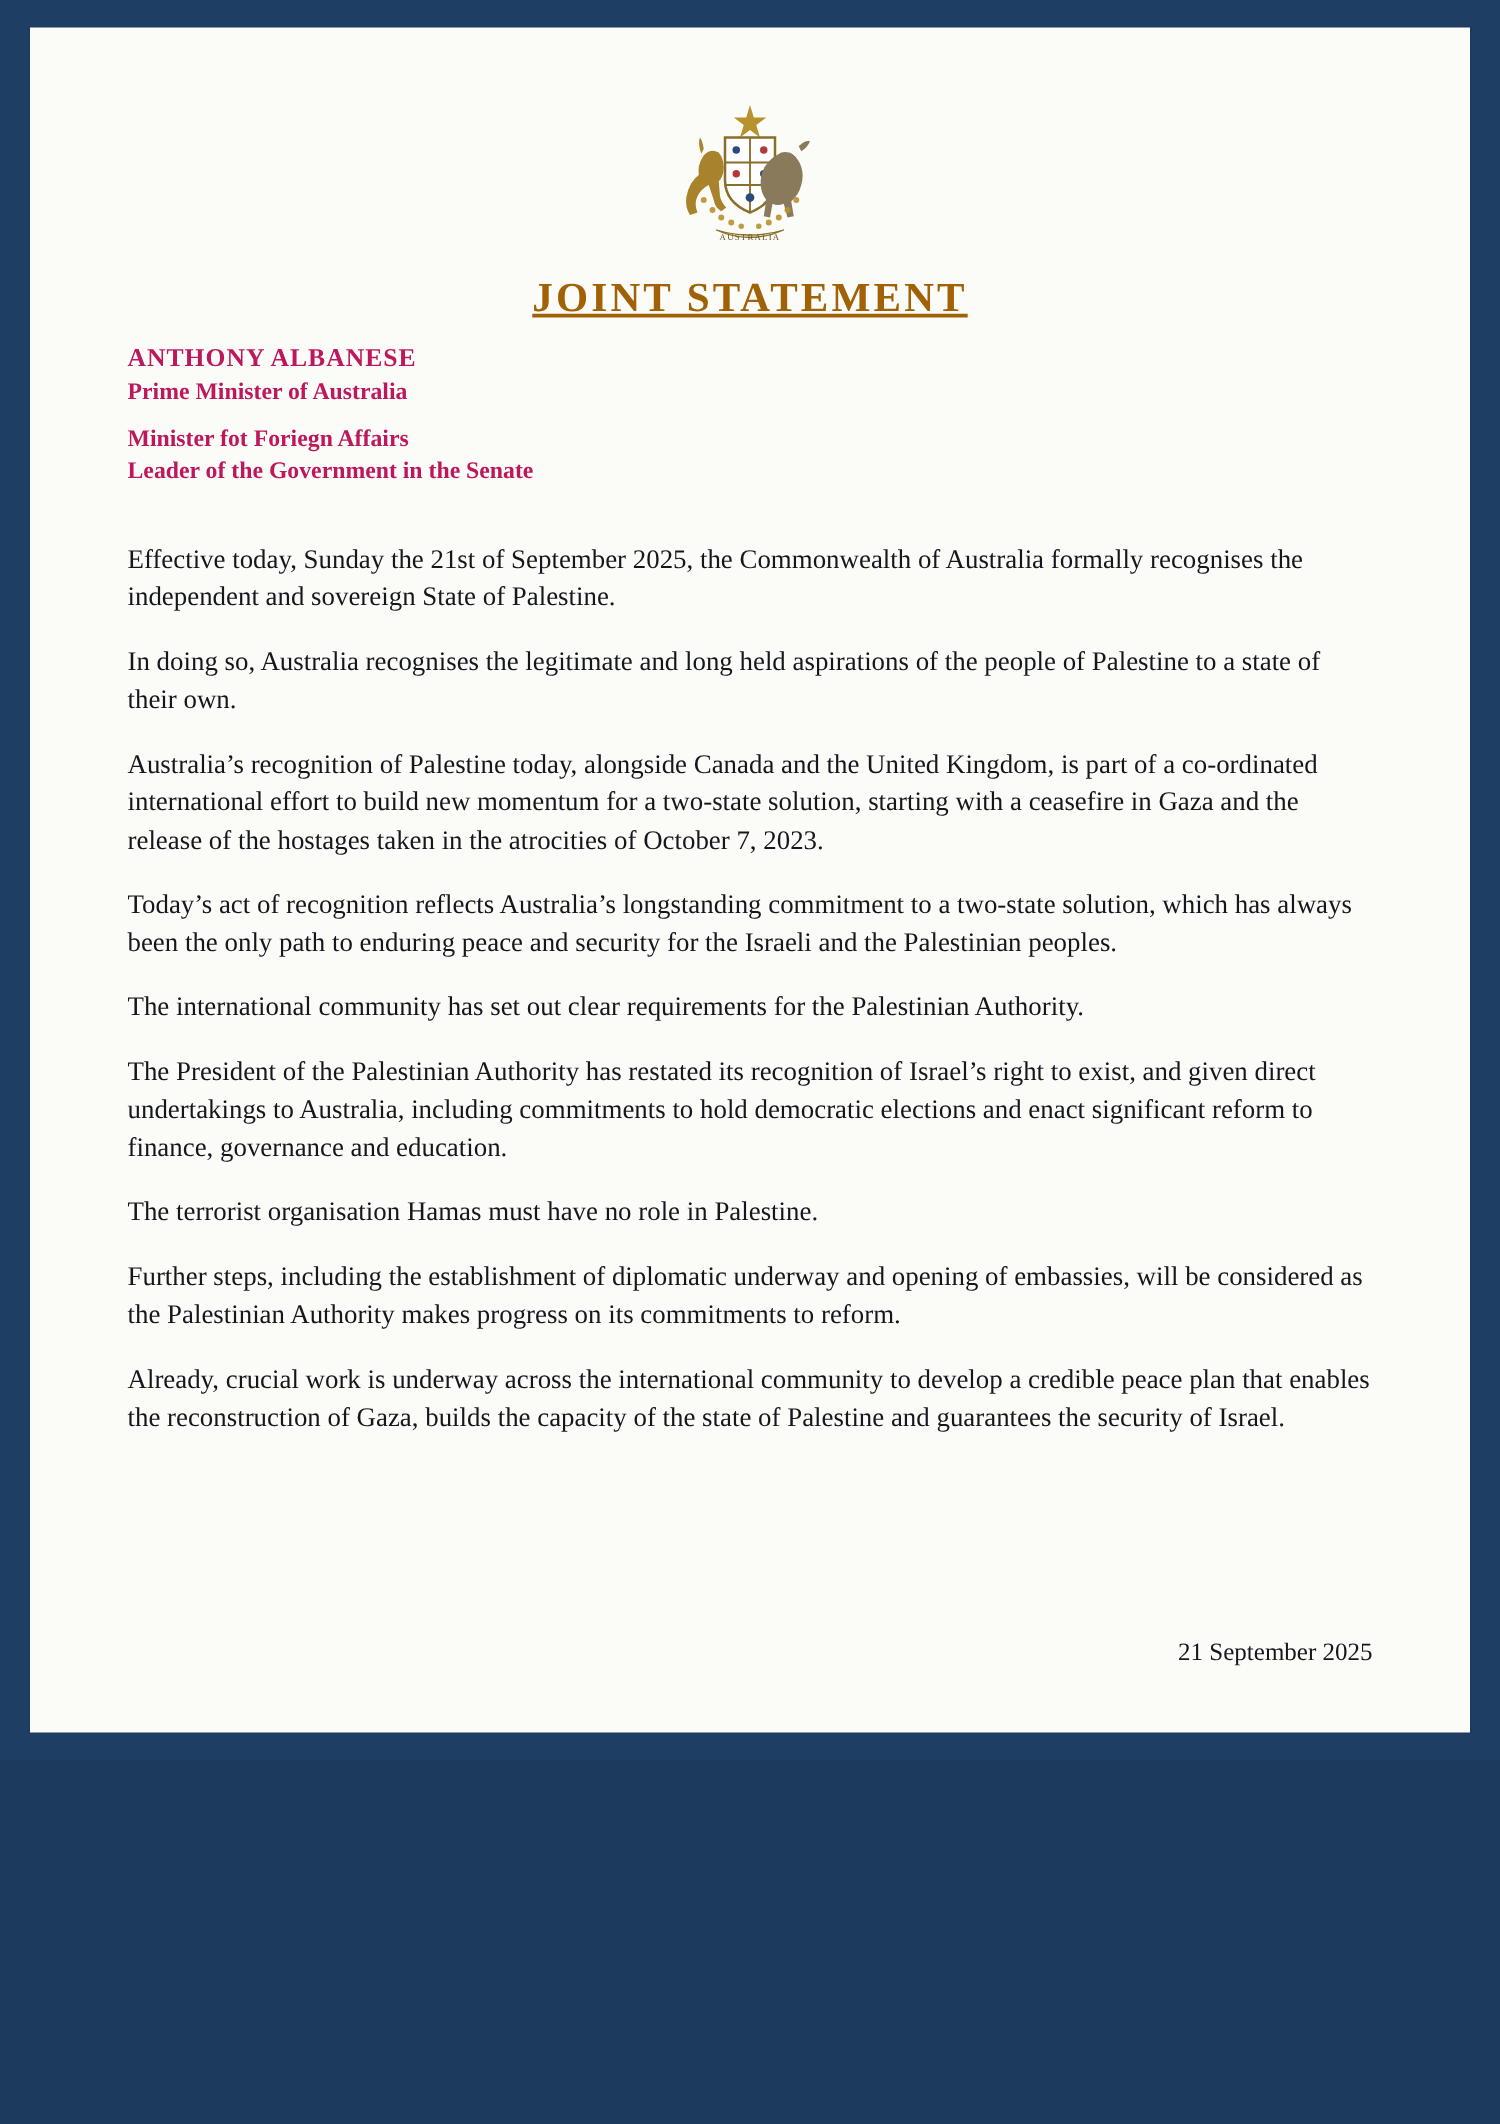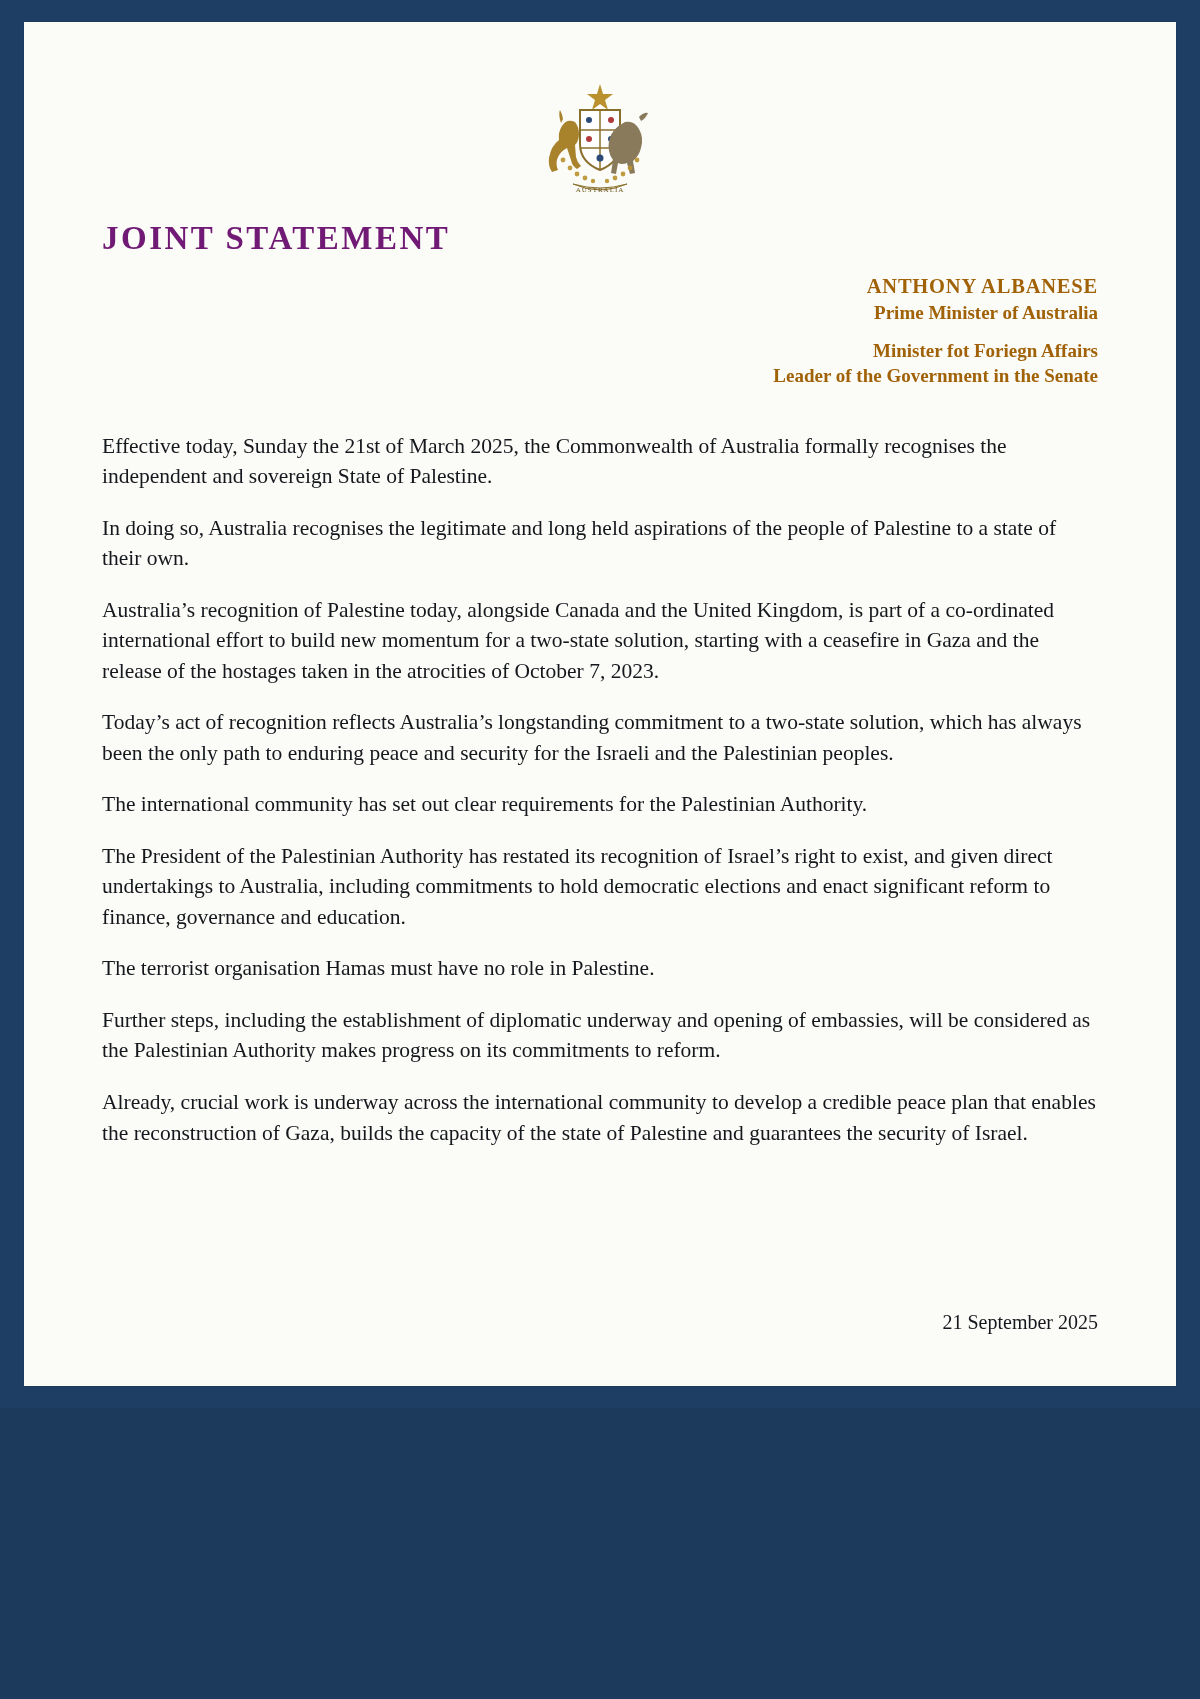--- a/index.html
+++ b/index.html
@@ -39,33 +39,34 @@
     padding-top: 14px;
     padding-bottom: 6px;
   }
   .crest {
     display: inline-block;
     width: 150px;
     height: 120px;
   }
 
   .doc-title {
-    text-align: left;
+    text-align: center;
     font-size: 33px;
     letter-spacing: 2.5px;
     font-weight: bold;
-    color: #701a75;
+    color: #a16207;
     margin-top: 8px;
     margin-bottom: 16px;
     font-family: "Liberation Serif", serif;
+    text-decoration: underline;
   }
 
   .person {
-    text-align: right;
-    color: #a16207;
+    text-align: left;
+    color: #be185d;
   }
   .person-name {
     font-size: 20.5px;
     font-weight: bold;
     letter-spacing: 0.8px;
     line-height: 1.35;
   }
   .person-role {
     font-size: 19px;
     line-height: 1.3;
@@ -159,21 +160,21 @@
       <div class="person-name">ANTHONY ALBANESE</div>
       <div class="person-role">Prime Minister of Australia</div>
     </div>
 
     <div class="person second">
       <div class="person-role">Minister fot Foriegn Affairs</div>
       <div class="person-role">Leader of the Government in the Senate</div>
     </div>
 
     <div class="body-copy">
-      <p>Effective today, Sunday the 21st of March 2025, the Commonwealth of Australia formally recognises the independent and sovereign State of Palestine.</p>
+      <p>Effective today, Sunday the 21st of September 2025, the Commonwealth of Australia formally recognises the independent and sovereign State of Palestine.</p>
       <p>In doing so, Australia recognises the legitimate and long held aspirations of the people of Palestine to a state of their own.</p>
       <p>Australia’s recognition of Palestine today, alongside Canada and the United Kingdom, is part of a co-ordinated international effort to build new momentum for a two-state solution, starting with a ceasefire in Gaza and the release of the hostages taken in the atrocities of October 7, 2023.</p>
       <p>Today’s act of recognition reflects Australia’s longstanding commitment to a two-state solution, which has always been the only path to enduring peace and security for the Israeli and the Palestinian peoples.</p>
       <p>The international community has set out clear requirements for the Palestinian Authority.</p>
       <p>The President of the Palestinian Authority has restated its recognition of Israel’s right to exist, and given direct undertakings to Australia, including commitments to hold democratic elections and enact significant reform to finance, governance and education.</p>
       <p>The terrorist organisation Hamas must have no role in Palestine.</p>
       <p>Further steps, including the establishment of diplomatic underway and opening of embassies, will be considered as the Palestinian Authority makes progress on its commitments to reform.</p>
       <p>Already, crucial work is underway across the international community to develop a credible peace plan that enables the reconstruction of Gaza, builds the capacity of the state of Palestine and guarantees the security of Israel.</p>
     </div>
 

